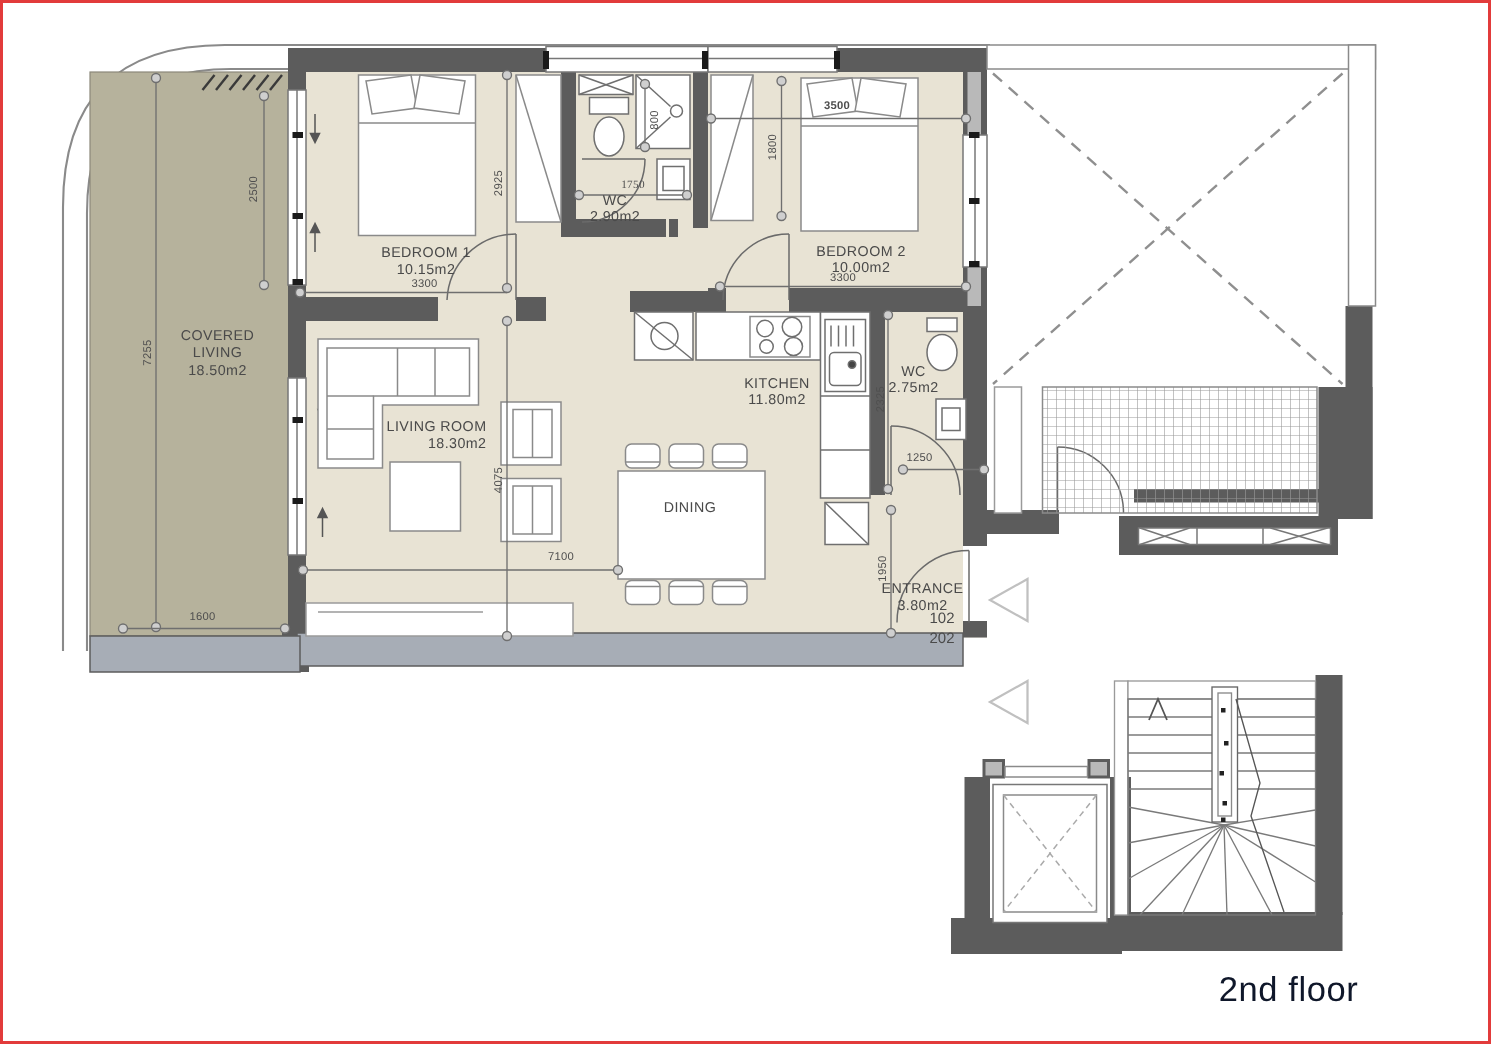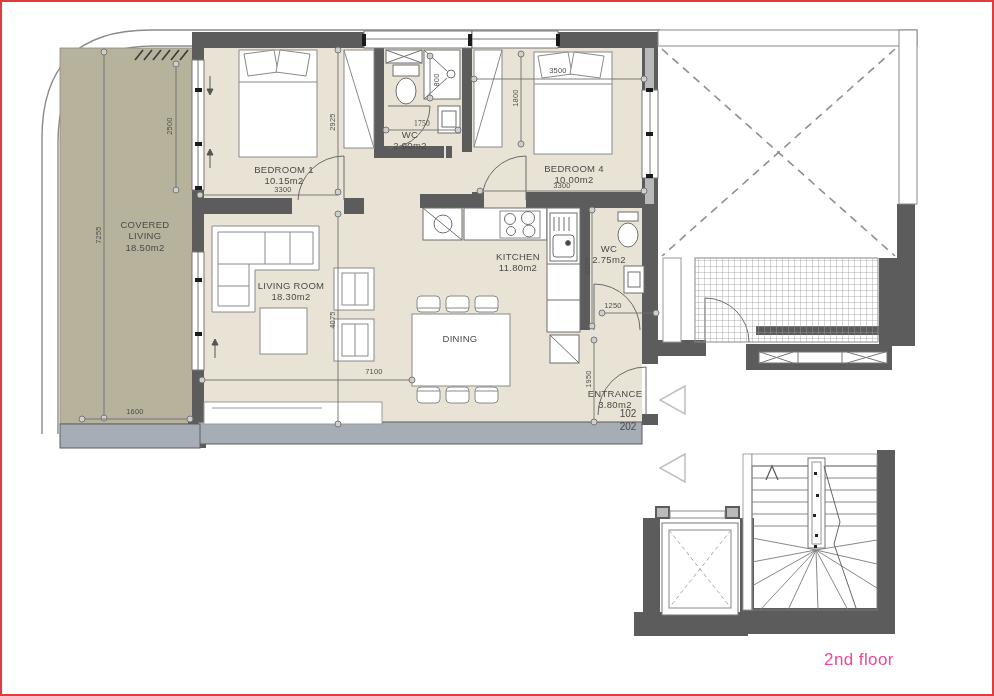--- a/index.html
+++ b/index.html
@@ -7,21 +7,21 @@
     border:2px solid #e23b3b;box-sizing:border-box;overflow:hidden;
     font-family:"Liberation Sans", sans-serif;}
   #plan{position:absolute;left:0;top:0;}
   .lbl{position:absolute;transform:translate(-50%,-50%);text-align:center;
     font-size:9.5px;line-height:1.2;color:#4a4a4a;letter-spacing:.3px;white-space:nowrap;}
   .dim{position:absolute;transform:translate(-50%,-50%);font-size:7.5px;color:#4f4f4f;
     white-space:nowrap;letter-spacing:.2px;}
   .dim.rot{transform:translate(-50%,-50%) rotate(-90deg);}
   .units{position:absolute;transform:translate(-50%,-50%);font-size:10px;color:#4a4a4a;
     text-align:center;line-height:1.25;margin-top:21px;}
-  .floorlbl{position:absolute;transform:translate(-50%,-50%);font-size:17px;color:#ec4899;
+  .floorlbl{position:absolute;transform:translate(-50%,-50%);font-size:23px;color:#0f172a;
     letter-spacing:.4px;}
 </style>
 </head>
 <body>
 
 <div id="stage">
 
 <svg id="plan" width="994" height="696" viewBox="0 0 994 696">
   <defs>
     <pattern id="grid" width="6" height="6" patternUnits="userSpaceOnUse">
@@ -390,25 +390,25 @@
   <div>BEDROOM 1</div>
   <div>10.15m2</div>
 </div>
 
 <div class="lbl" style="left:408px;top:138px;">
   <div>WC</div>
   <div>2.90m2</div>
 </div>
 
 <div class="lbl" style="left:572px;top:172px;">
-  <div>BEDROOM 4</div>
+  <div>BEDROOM 2</div>
   <div>10.00m2</div>
 </div>
 
-<div class="lbl" style="left:289px;top:289px;">
+<div class="lbl" style="left:289px;top:289px;text-align:right;">
   <div>LIVING ROOM</div>
   <div>18.30m2</div>
 </div>
 
 <div class="lbl" style="left:516px;top:260px;">
   <div>KITCHEN</div>
   <div>11.80m2</div>
 </div>
 
 <div class="lbl" style="left:607px;top:252px;">
@@ -430,21 +430,21 @@
   <div>202</div>
 </div>
 
 <div class="dim rot" style="left:96px;top:233px;">7255</div>
 <div class="dim rot" style="left:167px;top:124px;">2500</div>
 <div class="dim" style="left:133px;top:409px;">1600</div>
 <div class="dim rot" style="left:330px;top:120px;">2925</div>
 <div class="dim" style="left:281px;top:187px;">3300</div>
 <div class="dim" style="left:420px;top:121px;font-family:Liberation Serif, serif;">1750</div>
 <div class="dim rot" style="left:434px;top:78px;">800</div>
-<div class="dim" style="left:556px;top:68px;">3500</div>
+<div class="dim" style="left:556px;top:68px;font-weight:bold;">3500</div>
 <div class="dim rot" style="left:513px;top:96px;">1800</div>
 <div class="dim" style="left:560px;top:183px;">3300</div>
 <div class="dim rot" style="left:330px;top:318px;">4075</div>
 <div class="dim" style="left:372px;top:369px;">7100</div>
 <div class="dim rot" style="left:585px;top:264px;">2325</div>
 <div class="dim" style="left:611px;top:303px;">1250</div>
 <div class="dim rot" style="left:586px;top:377px;">1950</div>
 
 <div class="floorlbl" style="left:857px;top:658px;">2nd floor</div>
 

